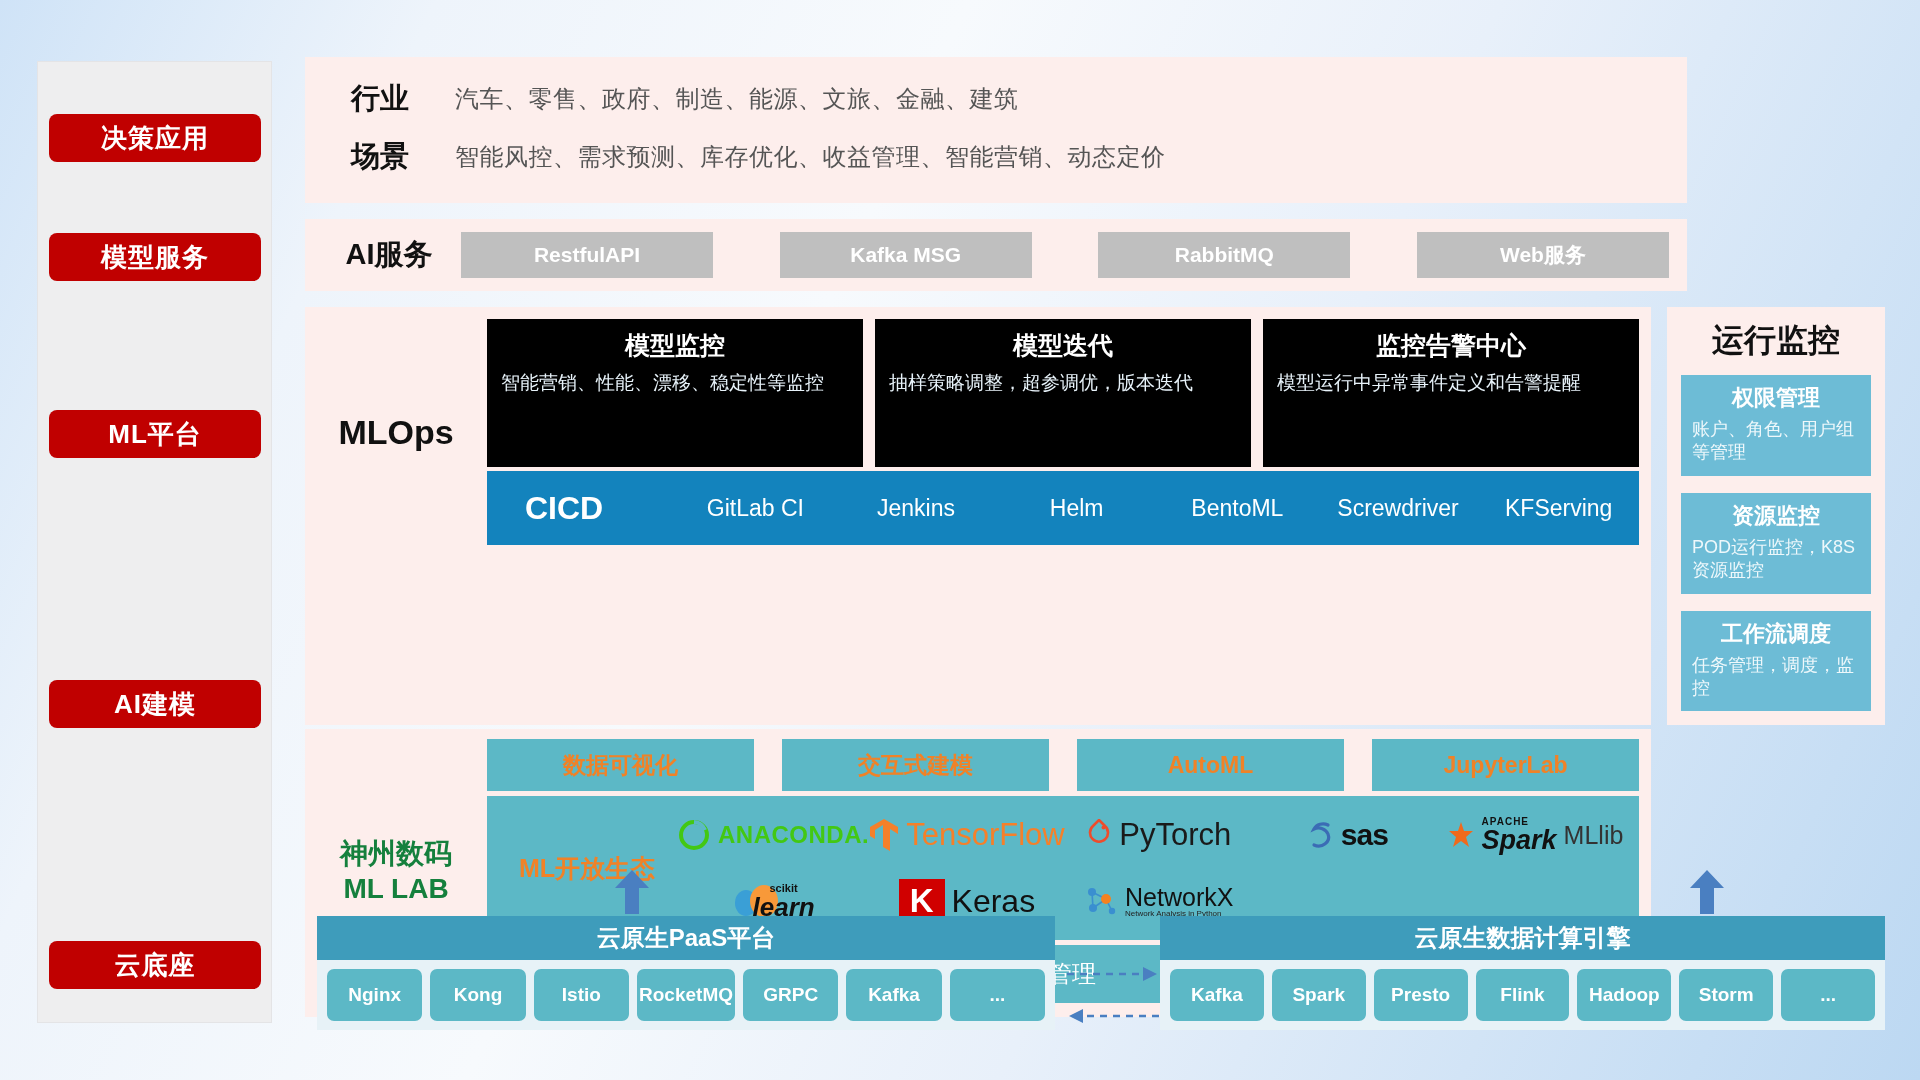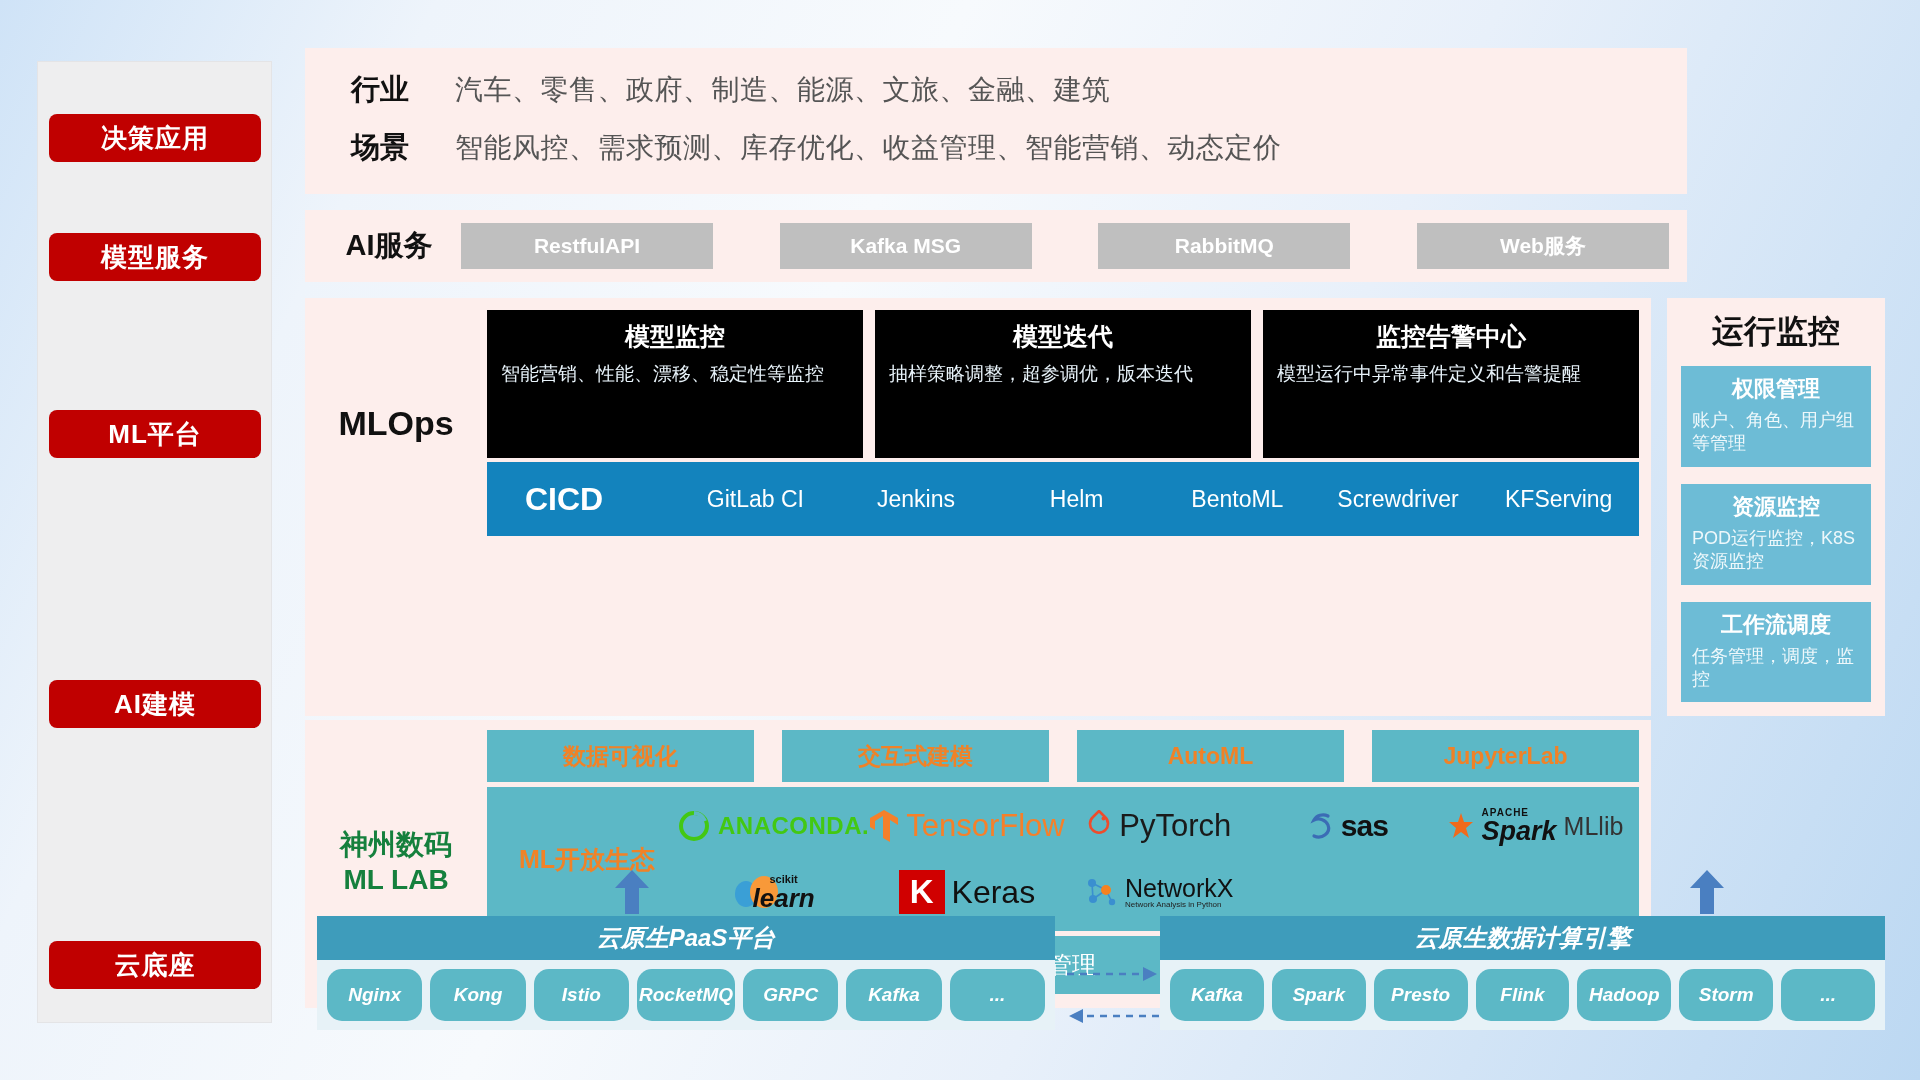--- a/index.html
+++ b/index.html
@@ -25,32 +25,32 @@
     display: flex; align-items: center; justify-content: center;
     letter-spacing: 1px;
   }
   .rail-btn.b0 { top: 52px; }
   .rail-btn.b1 { top: 171px; }
   .rail-btn.b2 { top: 348px; }
   .rail-btn.b3 { top: 618px; }
   .rail-btn.b4 { top: 879px; }
 
   
-  .main { position: absolute; left: 305px; top: 48px; width: 1382px; }
+  .main { position: absolute; left: 305px; top: 57px; width: 1382px; }
 
   .panel { background: #fdeeec; }
 
   
   .row-industry { padding: 22px 0 26px 0; display: flex; flex-direction: column; gap: 18px; }
   .ind-line { display: flex; align-items: center; }
   .ind-label {
     width: 150px; flex: 0 0 150px; text-align: center;
     font-size: 29px; font-weight: bold; color: #111;
   }
-  .ind-vals { font-size: 28px; color: #555; letter-spacing: .5px; }
+  .ind-vals { font-size: 24px; color: #555; letter-spacing: .5px; }
 
   .gap { height: 16px; background: transparent; }
 
   
   .row-ai { height: 72px; display: flex; align-items: center; padding: 0 18px; }
   .ai-label { width: 132px; flex: 0 0 132px; text-align: center; font-size: 29px; font-weight: bold; color: #111; }
   .ai-items { flex: 1; display: flex; gap: 0; justify-content: space-between; padding-left: 6px; }
   .ai-chip {
     width: 252px; height: 46px; background: #bfbfbf; color: #fff;
     font-size: 21px; font-weight: bold;
@@ -115,31 +115,31 @@
   .eco-grid { flex: 1; display: grid; grid-template-columns: repeat(5, 1fr); grid-template-rows: 1fr 1fr; align-items: center; }
   .logo { display: flex; align-items: center; justify-content: center; gap: 7px; height: 66px; }
   .logo-txt { font-size: 28px; font-weight: normal; }
 
   .dataset-row { background: #5cb8c6; height: 58px; display: flex; align-items: center; }
   .ds-label { width: 180px; flex: 0 0 180px; text-align: center; font-size: 25px; font-weight: bold; color: #f08227; }
   .ds-items { flex: 1; display: flex; }
   .ds-item { flex: 1; text-align: center; font-size: 24px; color: #fff; }
 
   
-  .cloud-zone { position: absolute; left: 305px; top: 880px; width: 1580px; height: 165px; font-style: italic; }
+  .cloud-zone { position: absolute; left: 305px; top: 880px; width: 1580px; height: 165px; }
   .cloud-col { position: absolute; top: 36px; }
   .cloud-col.left { left: 12px; width: 738px; }
   .cloud-col.right { left: 855px; width: 725px; }
   .cloud-head {
     background: #3e9cbb; color: #fff; height: 44px; font-size: 24px; font-weight: bold;
     display: flex; align-items: center; justify-content: center;
   }
   .cloud-body { background: #e7f2f7; padding: 9px 10px; display: flex; gap: 8px; }
   .cloud-chip {
-    flex: 1; height: 52px; background: #5cb8c6; color: #fff; border-radius: 15px;
+    flex: 1; height: 52px; background: #5cb8c6; color: #fff; border-radius: 7px;
     font-size: 19px; font-weight: bold; text-align: center;
     display: flex; align-items: center; justify-content: center; line-height: 1.1; padding: 0 2px;
   }
   .up-arrow { position: absolute; width: 34px; height: 44px; }
   .up-arrow.a1 { left: 310px; top: -10px; }
   .up-arrow.a2 { left: 1385px; top: -10px; }
   .dash-arrows { position: absolute; left: 760px; top: 82px; width: 96px; height: 66px; }
 </style>
 </head>
 <body>

